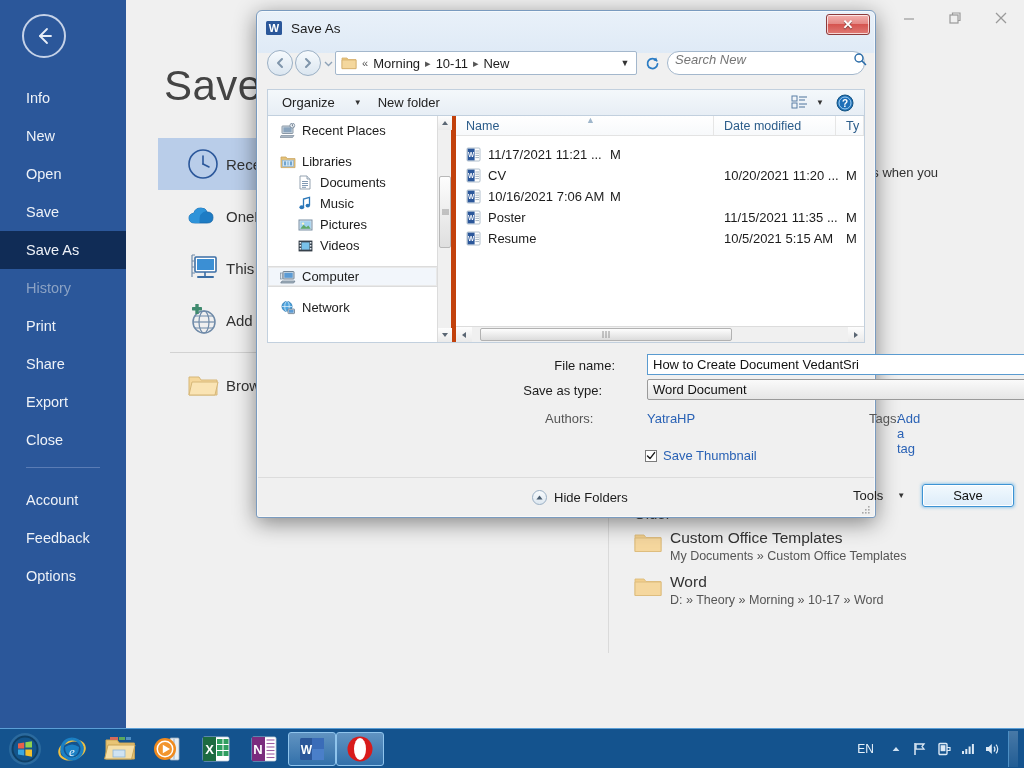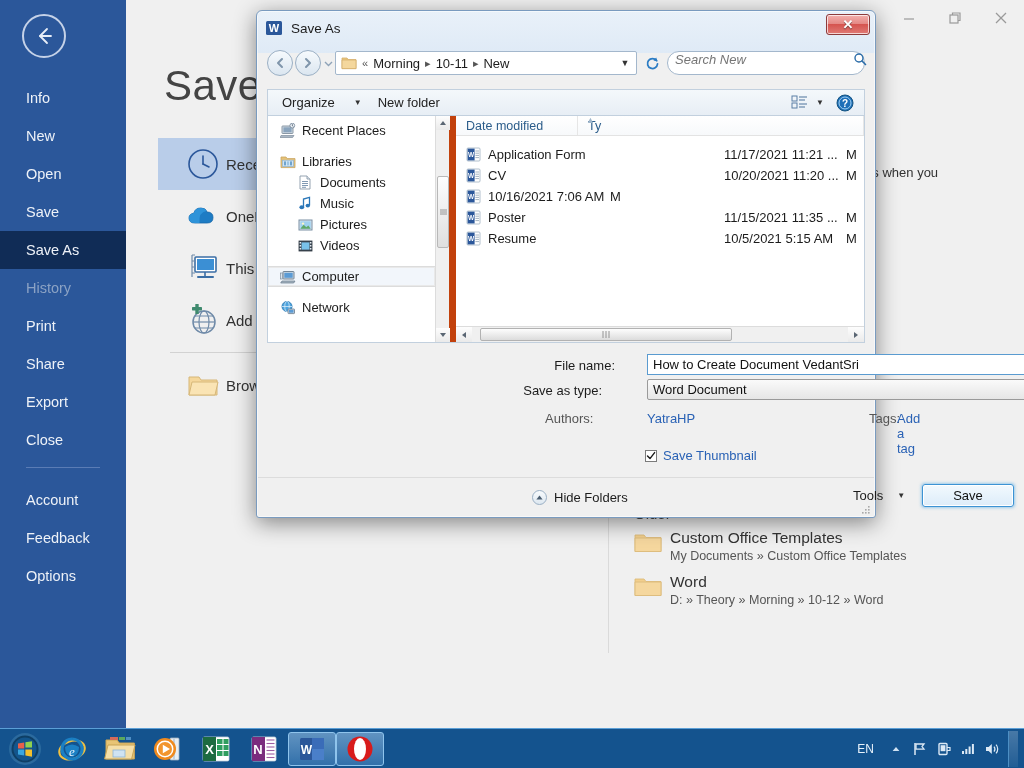--- a/index.html
+++ b/index.html
@@ -121,21 +121,21 @@
   }
   .tb-item { font-size:13px; color:#222; padding:0 8px; display:flex; align-items:center; cursor:pointer;gap:14px; }
   .tb-caret { margin-left:5px; font-size:8px; color:#333; }
   #tb-right { margin-left:auto; display:flex; align-items:center; }
 
   
   #expl {
     position:absolute; left:10px; top:104px; right:10px; height:228px;
     border:1px solid #c2d0de; background:#fff; display:flex; overflow:hidden;
   }
-  #navpane { width:188px; background:#fff; position:relative; border-right:7px solid #c2410c; }
+  #navpane { width:188px; background:#fff; position:relative; border-right:5px solid #c2410c; }
   #navpane-inner { position:absolute; left:0; top:0; right:14px; bottom:0; overflow:hidden; padding-top:4px; }
   .nav-item { height:21px; display:flex; align-items:center; font-size:13px; color:#1c1c1c; padding-left:12px; cursor:pointer; white-space:nowrap; }
   .nav-item.indent { padding-left:30px; }
   .nav-item .nico { width:22px; flex:0 0 22px; display:flex; align-items:center; }
   .nav-item.selected { background:#f2f6fb; border-top:1px solid #dcdcdc; border-bottom:1px solid #dcdcdc; box-shadow:0 0 0 1px #e9e9e9 inset; }
   .nav-gap { height:10px; }
 
   #nav-scroll { position:absolute; right:0; top:0; width:14px; bottom:0; background:#f0f0f0; border-left:1px solid #dcdcdc; }
   .sc-arrow { width:14px; height:14px; display:flex; align-items:center; justify-content:center; cursor:pointer;
     background:linear-gradient(to bottom,#fdfdfd,#eaeaea); }
@@ -392,21 +392,21 @@
       </div>
       <div class="folder-row" style="top:572px;">
         <span class="fico">
           <svg width="28" height="22" viewBox="0 0 28 22">
             <path d="M1 3 h9 l2 2.5 h15 v14 h-26 z" fill="#f2cf8d" stroke="#dcbb7c" stroke-width="0.9"></path>
             <path d="M1 6 h26 v13.5 h-26 z" fill="#f5d79e" stroke="#dcbb7c" stroke-width="0.9"></path>
           </svg>
         </span>
         <span>
           <div class="fname">Word</div>
-          <div class="fpath">D: » Theory » Morning » 10-12 » Word</div>
+          <div class="fpath">D: » Theory » Morning » 10-17 » Word</div>
         </span>
       </div>
     </div>
   </div>
 
   <div id="dlg">
 
     <div id="dlg-titlebar">
       <span id="dlg-icon">
         <svg width="18" height="18" viewBox="0 0 18 18">
@@ -638,41 +638,41 @@
           <div class="sc-arrow" style="position:absolute;bottom:0">
             <svg width="8" height="8" viewBox="0 0 8 8">
                 <polygon points="4,6 7,2 1,2" fill="#5a6673"></polygon>
               </svg>
           </div>
         </div>
       </div>
 
       <div id="filepane">
         <div id="col-head">
+          <div class="col" id="col-name">Name</div>
           <div class="col" id="col-date">Date modified</div>
           <div class="col" id="col-type">Ty</div>
           <div id="sort-arrow">▲</div>
         </div>
 
         <div style="padding-top:8px">
           <div class="file-row">
             <span class="ficon">
               <svg width="15" height="15" viewBox="0 0 15 15">
                 <rect x="1" y="1" width="13" height="13" rx="1" fill="#fff" stroke="#9fb0c0" stroke-width="0.8"></rect>
                 <rect x="1.6" y="1.6" width="7" height="11.8" fill="#2b579a"></rect>
                 <text x="5.1" y="10" font-size="6.5" font-family="Liberation Sans, sans-serif" fill="#fff" text-anchor="middle" font-weight="bold">W</text>
                 <g stroke="#7f93a6" stroke-width="0.7">
                     <line x1="9.4" y1="4" x2="13" y2="4"></line>
                     <line x1="9.4" y1="6.2" x2="13" y2="6.2"></line>
                     <line x1="9.4" y1="8.4" x2="13" y2="8.4"></line>
                     <line x1="9.4" y1="10.6" x2="13" y2="10.6"></line>
                   </g>
               </svg>
             </span>
-            <span class="fn">Application Form</span>
             <span class="fd">11/17/2021 11:21 ...</span>
             <span class="ft">M</span>
           </div>
           <div class="file-row">
             <span class="ficon">
               <svg width="15" height="15" viewBox="0 0 15 15">
                 <rect x="1" y="1" width="13" height="13" rx="1" fill="#fff" stroke="#9fb0c0" stroke-width="0.8"></rect>
                 <rect x="1.6" y="1.6" width="7" height="11.8" fill="#2b579a"></rect>
                 <text x="5.1" y="10" font-size="6.5" font-family="Liberation Sans, sans-serif" fill="#fff" text-anchor="middle" font-weight="bold">W</text>
                 <g stroke="#7f93a6" stroke-width="0.7">

